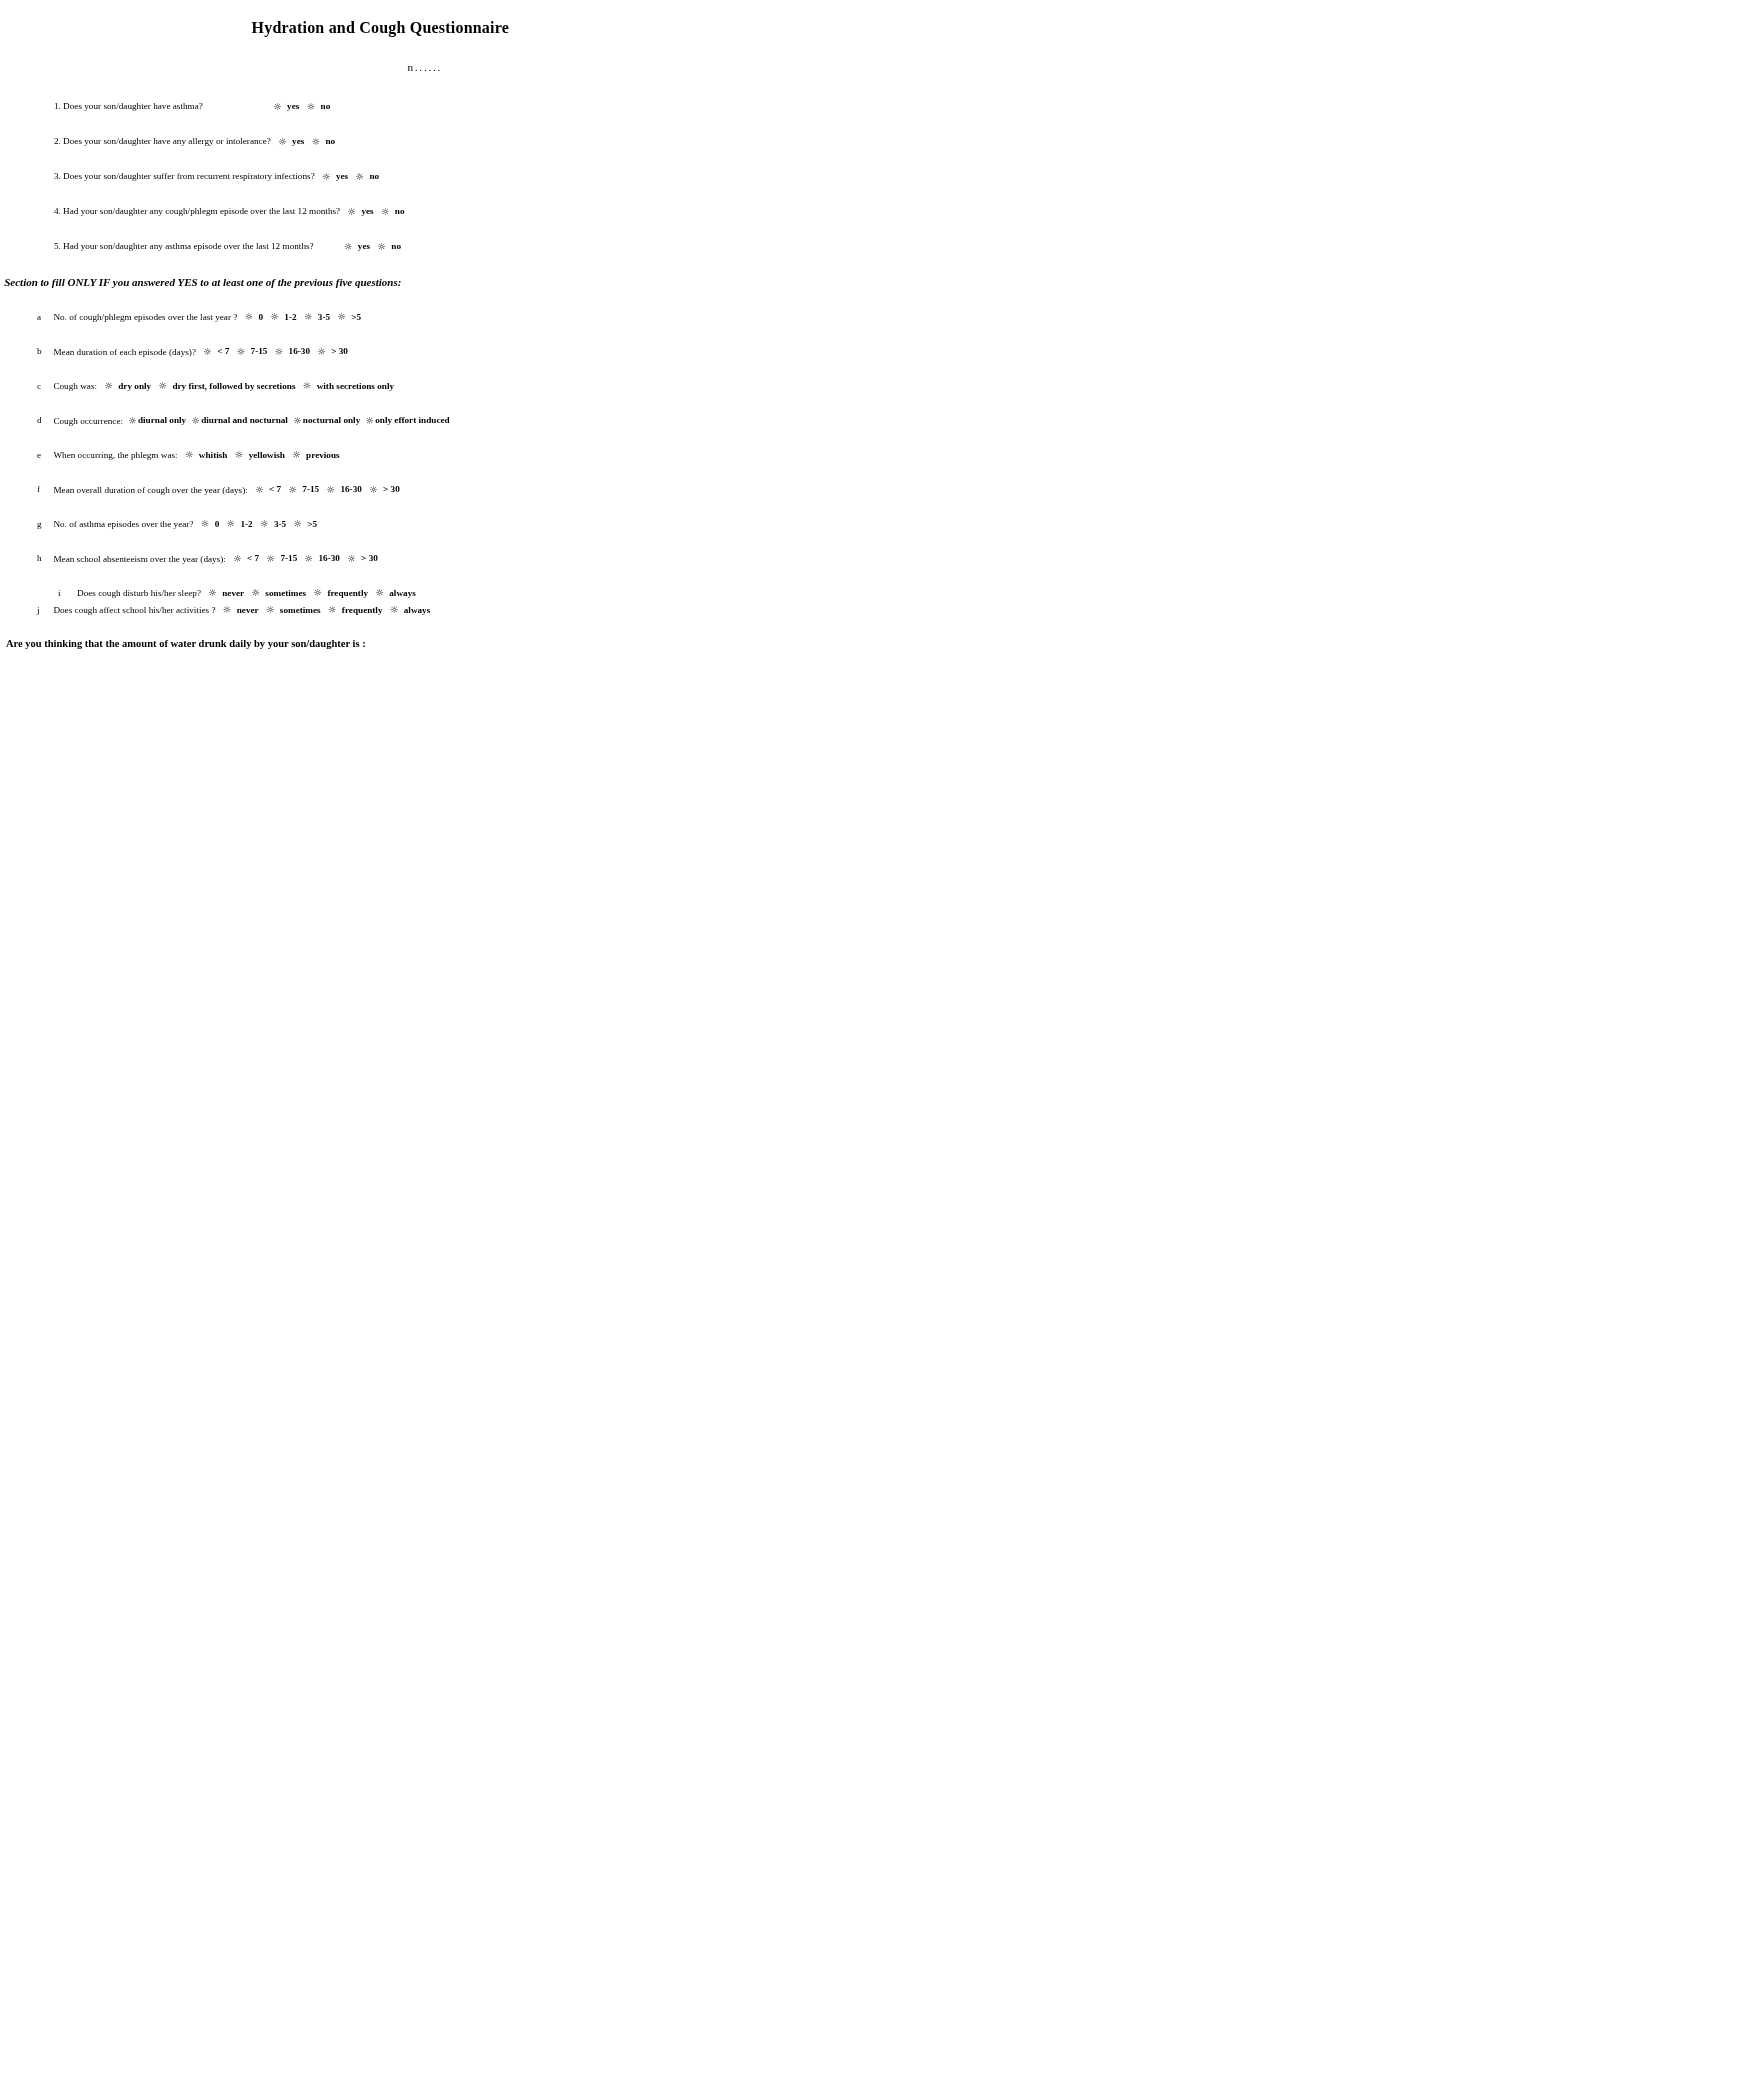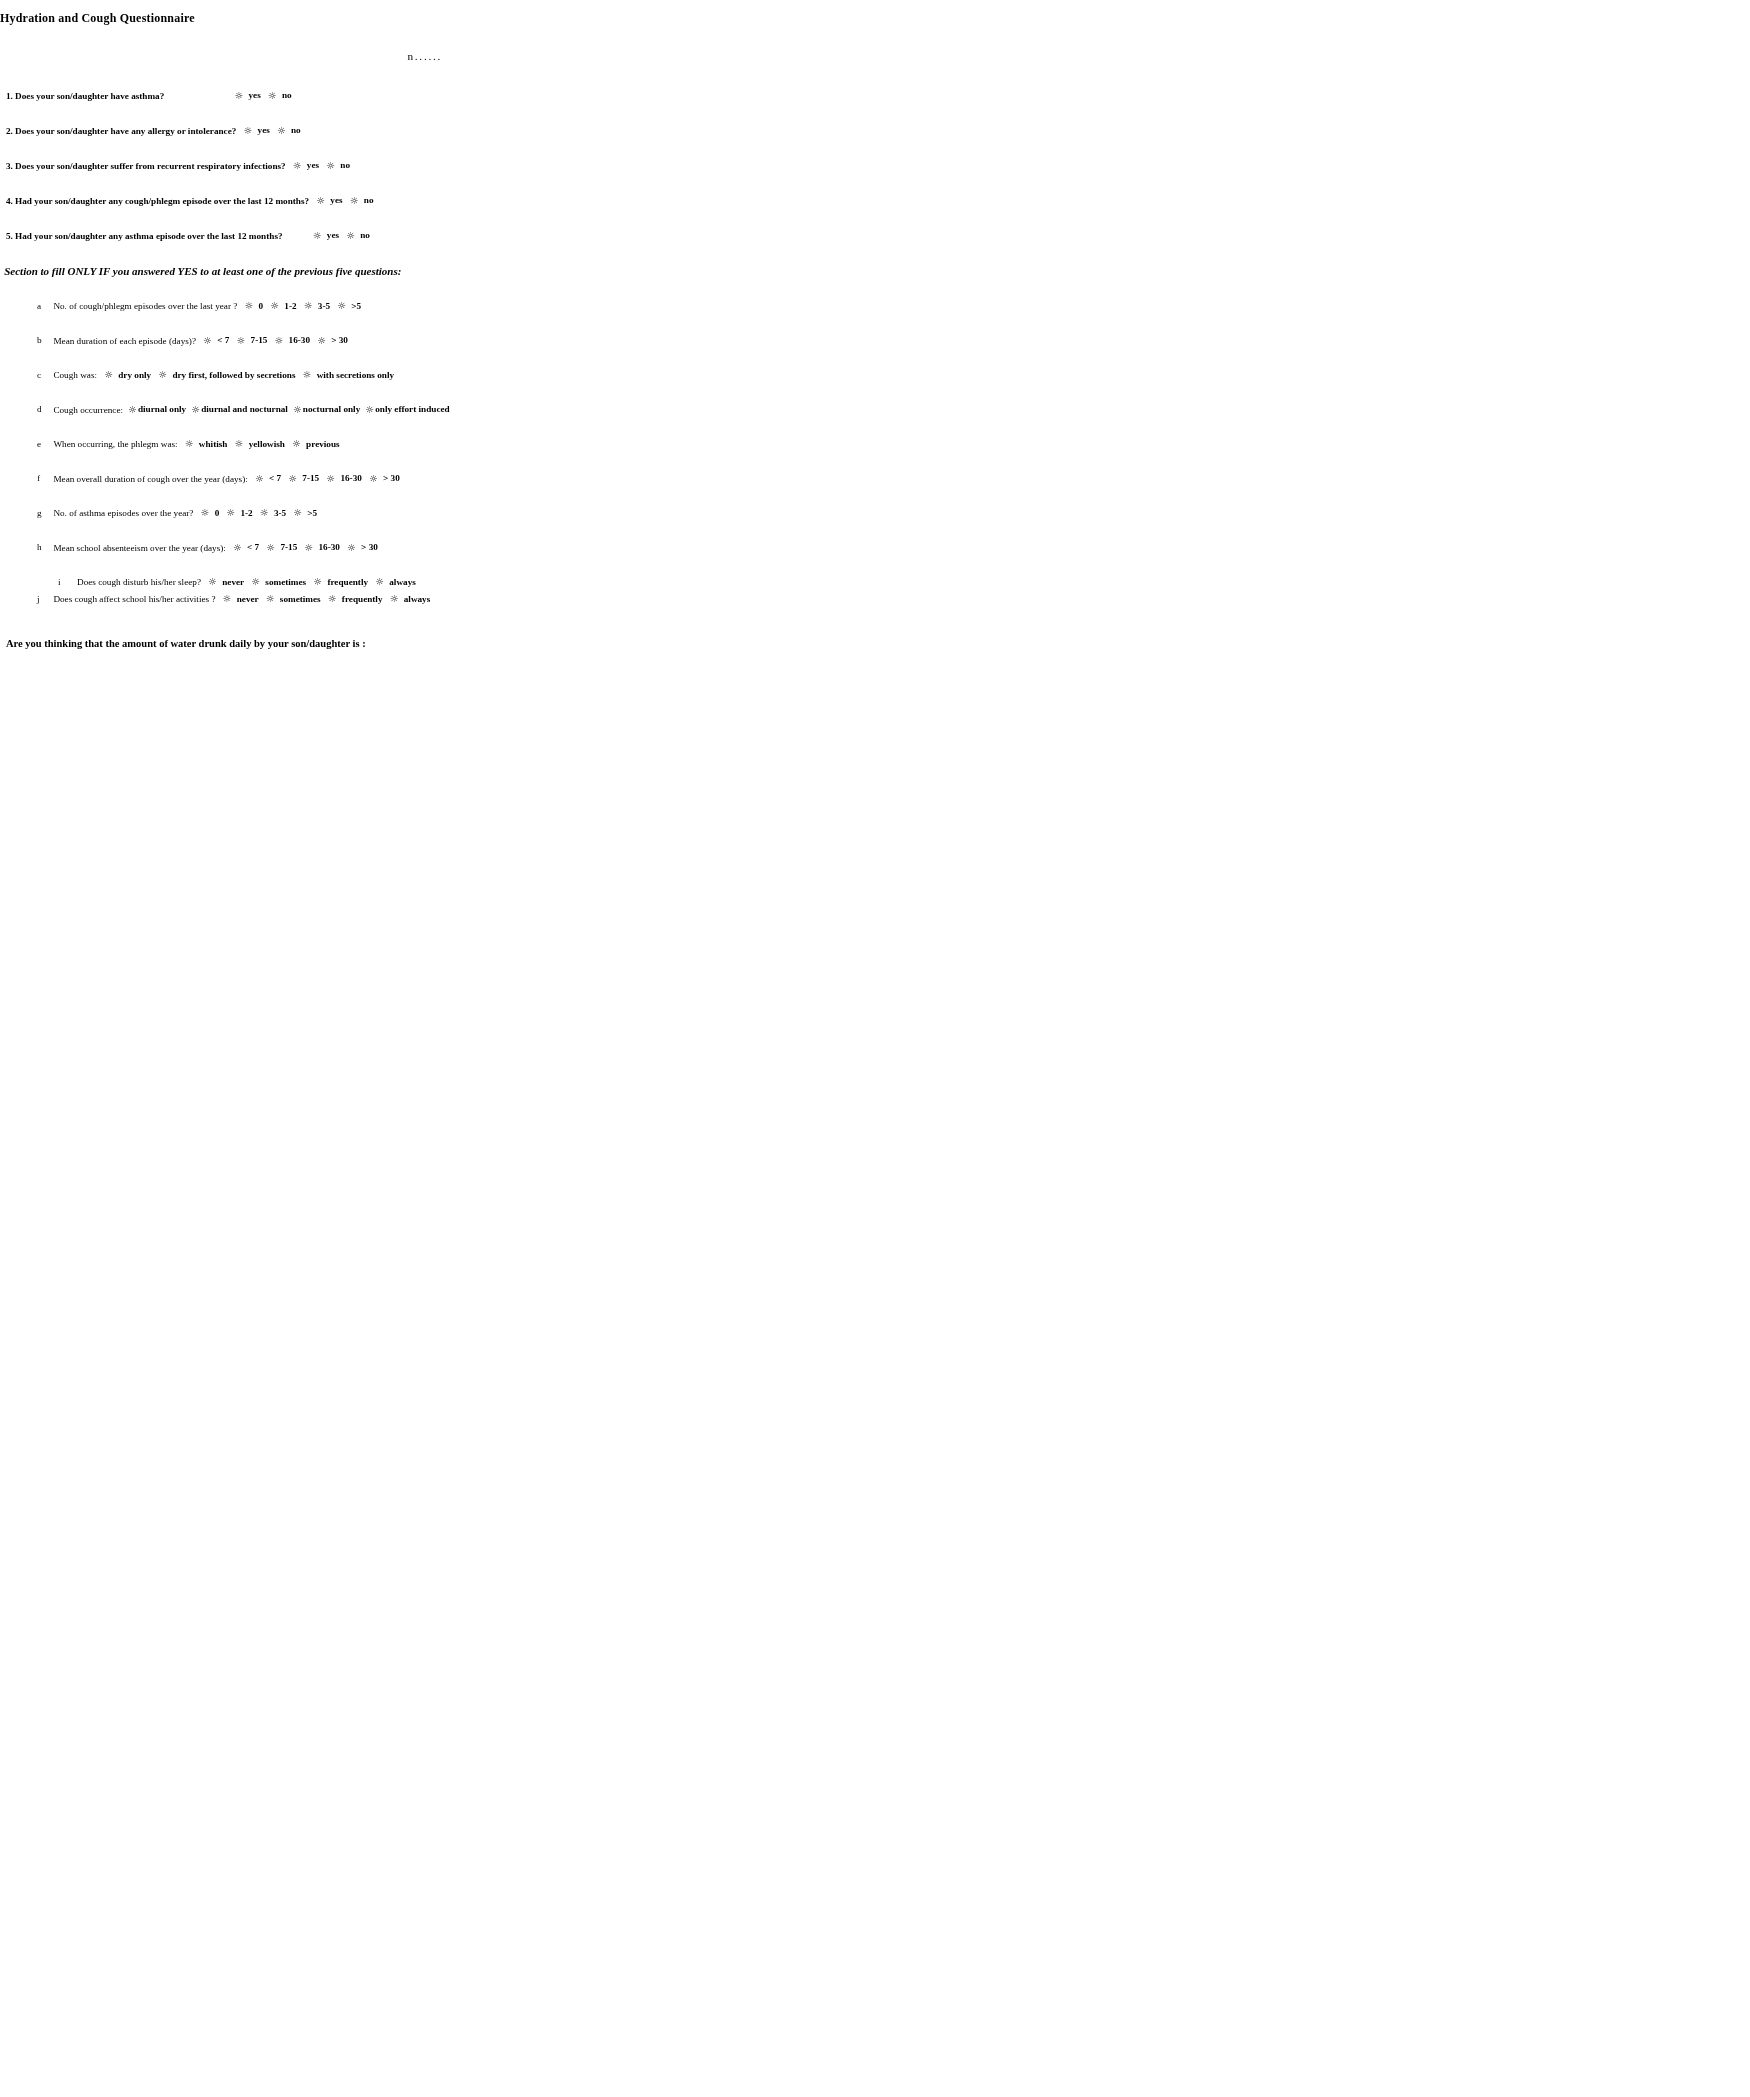--- a/index.html
+++ b/index.html
@@ -7,40 +7,40 @@
     position:relative;
     width:509px;
     height:661px;
     background:#ffffff;
     color:#000000;
     font-family:"Liberation Serif","DejaVu Serif",serif;
     overflow:hidden;
   }
   .title{
     margin:0;
-    padding-top:11px;
-    text-align:left;
-    font-size:12px;
+    padding-top:19px;
+    text-align:right;
+    font-size:16px;
     font-weight:bold;
     letter-spacing:0.2px;
   }
   .nfield{
     margin-top:23.5px;
     text-align:right;
     padding-right:67px;
     font-size:11.3px;
     letter-spacing:1.7px;
   }
   .qblock{margin-top:28px;}
   .q{
     margin:0 0 24px 5.9px;
     font-size:9.2px;
     white-space:nowrap;
   }
-  .qtext{font-weight:bold;}
+  .qtext{font-weight:normal;margin-left:48px;}
   .spacer{display:inline-block;height:0.4px;}
   .sp-q1{width:63px;}
   .sp-q5{width:23px;}
   .opt{margin-left:7.1px;white-space:nowrap;}
   .sun{
     font-family:"DejaVu Sans",sans-serif;
     font-size:9.6px;
     font-weight:bold;
     margin-right:5.5px;
     vertical-align:-0.4px;

